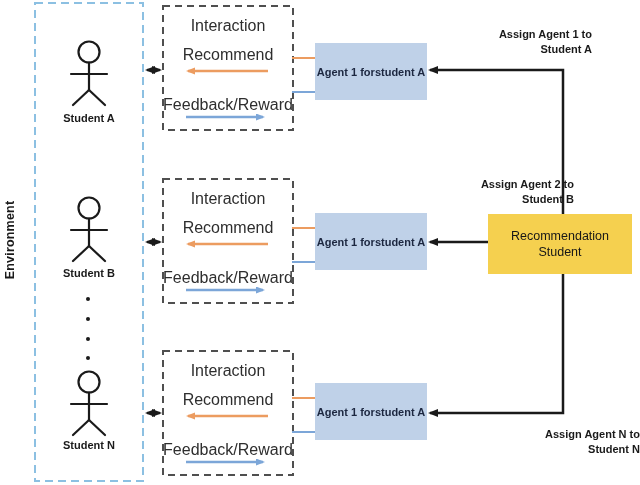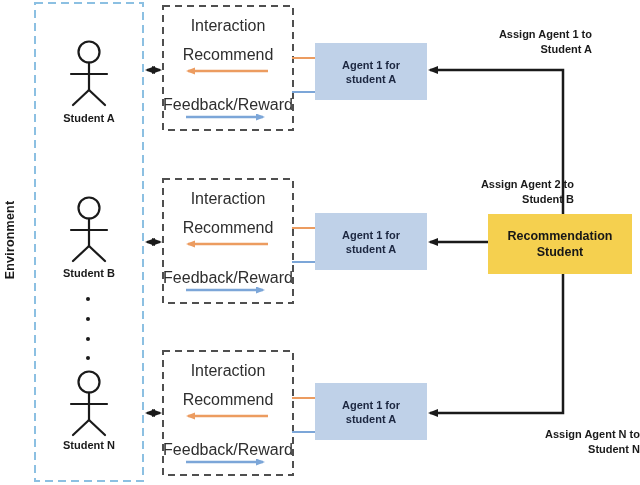--- a/index.html
+++ b/index.html
@@ -40,30 +40,30 @@
     letter-spacing:0.2px;
   }
   .student-label{width:100px;left:39px;font-size:11px;font-weight:bold;}
   .interaction-title,.interaction-sub{
     width:130px;left:163px;font-size:16px;font-weight:normal;color:#2E2E2E;
   }
   .agent-box{
     position:absolute;z-index:2;
     left:315px;width:112px;height:57px;
     background:var(--agent-box-fill);
-    display:flex;flex-direction:column;align-items:center;justify-content:center;
+    display:flex;flex-direction:row;align-items:center;justify-content:center;
     font-size:11px;font-weight:bold;color:#1C2740;line-height:14px;
     text-align:center;
   }
   .recommendation-box{
     position:absolute;z-index:2;
     left:488px;top:214px;width:144px;height:60px;
     background:var(--recommendation-box-fill);
     display:flex;flex-direction:column;align-items:center;justify-content:center;
-    font-size:12.5px;font-weight:bold;color:#171717;line-height:16px;
+    font-size:12.5px;font-weight:normal;color:#171717;line-height:16px;
     text-align:center;
   }
   .assign-label{
     width:150px;font-size:11px;font-weight:bold;line-height:14.5px;
     white-space:normal;
     text-align:right;
   }
 </style>
 </head>
 <body>

